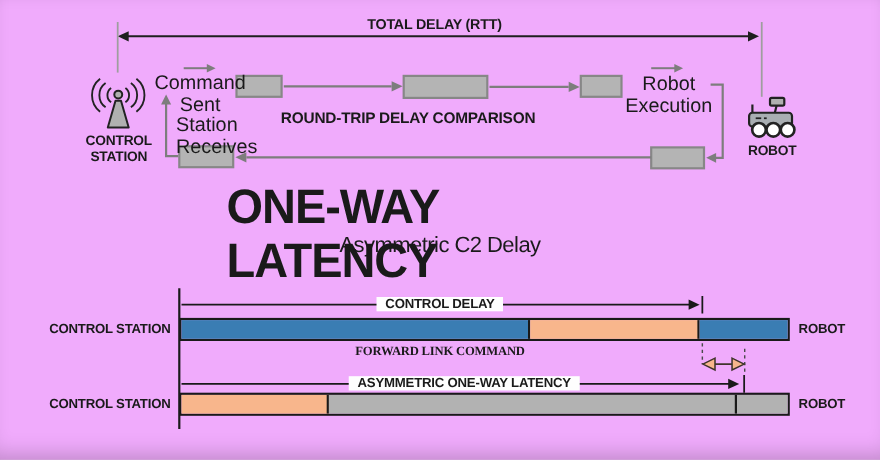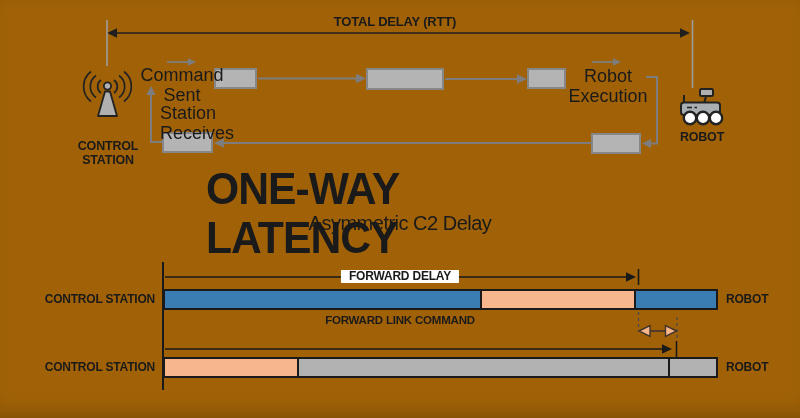--- a/index.html
+++ b/index.html
@@ -3,21 +3,21 @@
 <meta charset="utf-8">
 <style>
   html,body{margin:0;padding:0;}
   body{
     width:800px;height:418px;
     font-family:"Liberation Sans","DejaVu Sans",sans-serif;
     background:#ffffff;
     overflow:hidden;
   }
   .stage{
-    position:relative;width:800px;height:418px;background:#a16207;
+    position:relative;width:800px;height:418px;background:#f0abfc;
     box-shadow:inset 0 -16px 20px -12px rgba(0,0,0,0.22), inset 0 8px 14px -12px rgba(0,0,0,0.10);
   }
   .stage svg{position:absolute;left:0;top:0;}
   .lbl{position:absolute;color:#1a1a1a;white-space:pre-line;line-height:1.12;}
   .b{font-weight:bold;}
   .ctr{transform:translateX(-50%);text-align:center;}
   .rtt-label{font-size:13px;letter-spacing:-0.2px;}
   .step{font-size:18px;}
   .caps-sm{font-size:12.5px;letter-spacing:-0.2px;}
   .rt-title{font-size:14px;letter-spacing:-0.2px;}
@@ -130,40 +130,42 @@
       <line x1="676.5" y1="341" x2="676.5" y2="357" stroke="#1a1a1a" stroke-width="1.6"></line>
     </g>
   </svg>
 
   <div class="lbl b ctr rtt-label" style="left:395px;top:15px;">TOTAL DELAY (RTT)</div>
 
   <div class="lbl ctr step" style="left:182px;top:65px;">Command
 Sent</div>
   <div class="lbl ctr step" style="left:608px;top:66px;">Robot
 Execution</div>
+  <div class="lbl b ctr rt-title" style="left:371px;top:100px;">ROUND-TRIP DELAY COMPARISON</div>
   <div class="lbl step" style="left:160px;top:103px;">Station
 Receives</div>
 
-  <div class="lbl b ctr caps-sm" style="left:108px;top:121px;margin-top:18px;">CONTROL
+  <div class="lbl b ctr caps-sm" style="left:108px;top:121px;">CONTROL
 STATION</div>
   <div class="lbl b ctr caps-sm" style="left:702px;top:130px;">ROBOT</div>
 
   <div class="lbl b main-title" style="left:400px;top:164px;">ONE-WAY LATENCY</div>
   <div class="lbl ctr subtitle" style="left:400px;top:212px;">Asymmetric C2 Delay</div>
 
-  <div class="lbl b ctr tl-arrow-label" style="left:400px;top:270px;">FORWARD DELAY</div>
+  <div class="lbl b ctr tl-arrow-label" style="left:400px;top:270px;">CONTROL DELAY</div>
   <div class="lbl b tl-side right-align" style="left:25px;top:293px;width:130px;">CONTROL STATION</div>
   <div class="bar" style="top:289px;">
     <div class="seg" style="width: 57.5%; background: rgb(58, 125, 179);"></div>
     <div class="seg" style="width: 27.9%; background: rgb(248, 182, 140);"></div>
     <div class="seg" style="width: 14.6%; background: rgb(58, 125, 179);"></div>
   </div>
   <div class="lbl b tl-side" style="left:726px;top:293px;">ROBOT</div>
-  <div class="lbl b ctr tl-caption" style="left:400px;top:314px;">FORWARD LINK COMMAND</div>
+  <div class="lbl b ctr tl-caption" style="left:400px;top:314px;font-family:Liberation Serif, serif;">FORWARD LINK COMMAND</div>
 
+  <div class="lbl b ctr tl-arrow-label" style="left:422px;top:342px;">ASYMMETRIC ONE-WAY LATENCY</div>
   <div class="lbl b tl-side right-align" style="left:25px;top:361px;width:130px;">CONTROL STATION</div>
   <div class="bar" style="top:357px;">
     <div class="seg" style="width: 24.3%; background: rgb(248, 182, 140);"></div>
     <div class="seg" style="width: 67.4%; background: rgb(178, 178, 178);"></div>
     <div class="seg" style="width: 8.3%; background: rgb(178, 178, 178);"></div>
   </div>
   <div class="lbl b tl-side" style="left:726px;top:361px;">ROBOT</div>
 
 </div>
 

